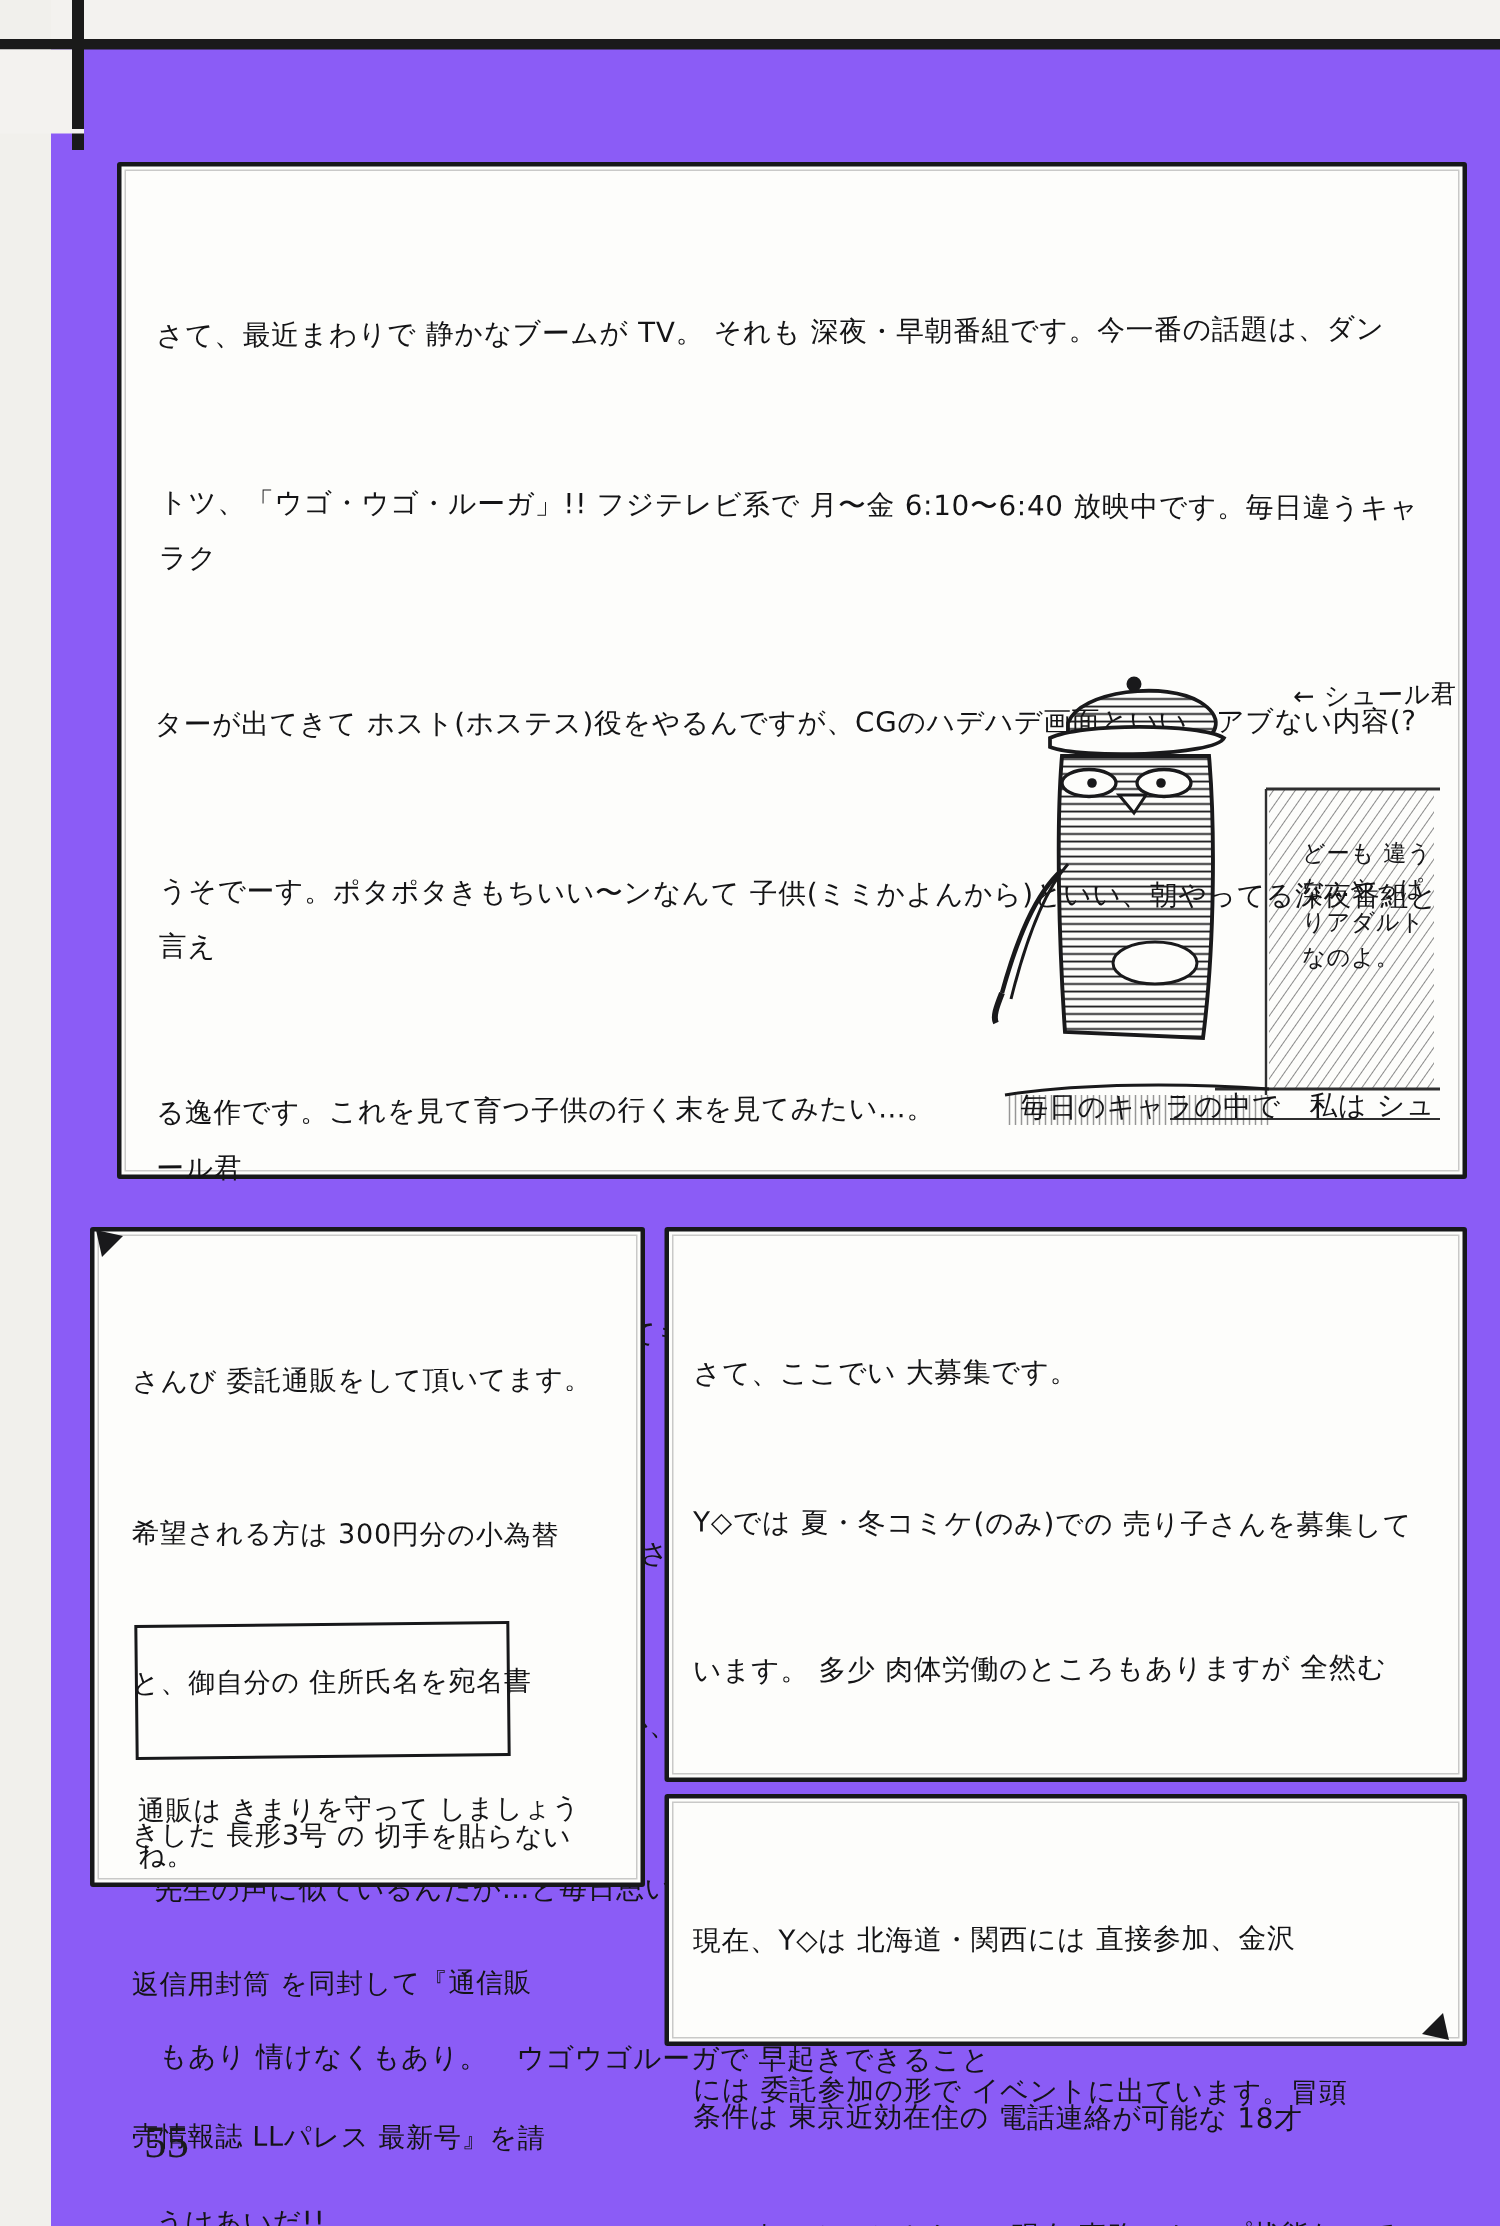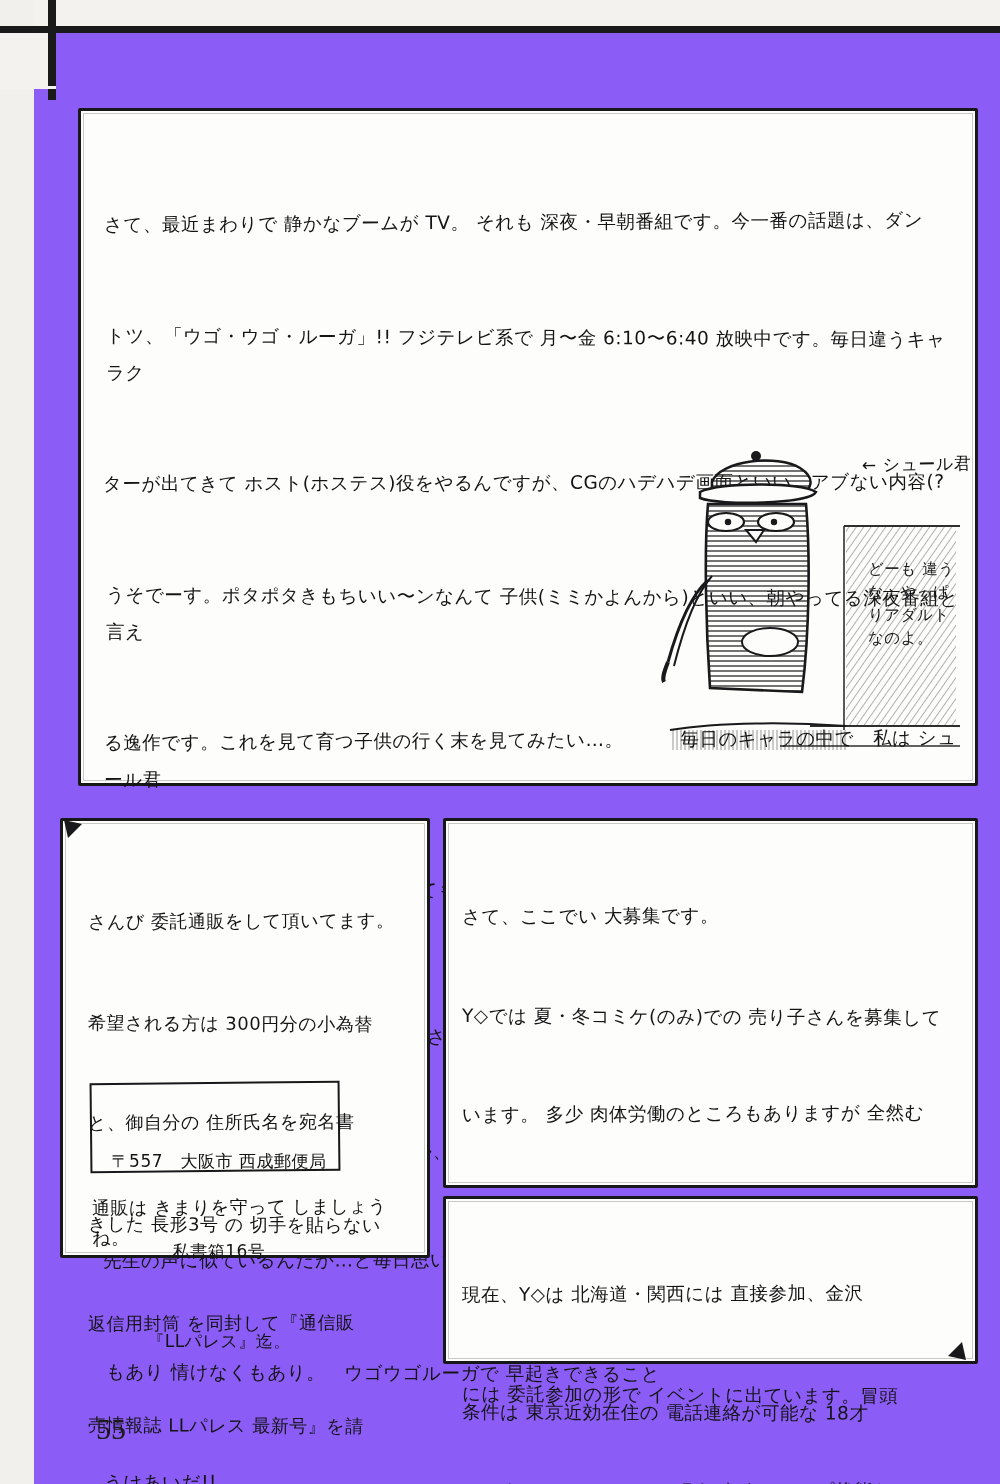--- a/index.html
+++ b/index.html
@@ -251,25 +251,20 @@
     <span class="hw-line">さんび 委託通販をして頂いてます。</span>
     <span class="hw-line">希望される方は 300円分の小為替</span>
     <span class="hw-line">と、御自分の 住所氏名を宛名書</span>
     <span class="hw-line">きした 長形3号 の 切手を貼らない</span>
     <span class="hw-line">返信用封筒 を同封して『通信販</span>
     <span class="hw-line">売情報誌 LLパレス 最新号』を請</span>
     
   </div>
 
   <div id="addr-box"></div>
-  <div class="hw" id="addr-text">
-    <span class="hw-line">〒557　大阪市 西成郵便局</span>
-    <span class="hw-line">私書箱16号</span>
-    <span class="hw-line">『LLパレス』迄。</span>
-  </div>
 
   <div class="hw" id="left-note">通販は きまりを守って しましょうね。</div>
 
   <div class="ink-box" id="box-rt"></div>
   <div class="hw" id="rt-text">
     <span class="hw-line">さて、ここでい 大募集です。</span>
     <span class="hw-line">Y◇では 夏・冬コミケ(のみ)での 売り子さんを募集して</span>
     <span class="hw-line">います。 多少 肉体労働のところもありますが 全然む</span>
     <span class="hw-line">ずかしいことはありません。やさしい 先輩が 手取り足取</span>
     <span class="hw-line">りお教えします。どなたか 助けあって下さい 〜♪。</span>

